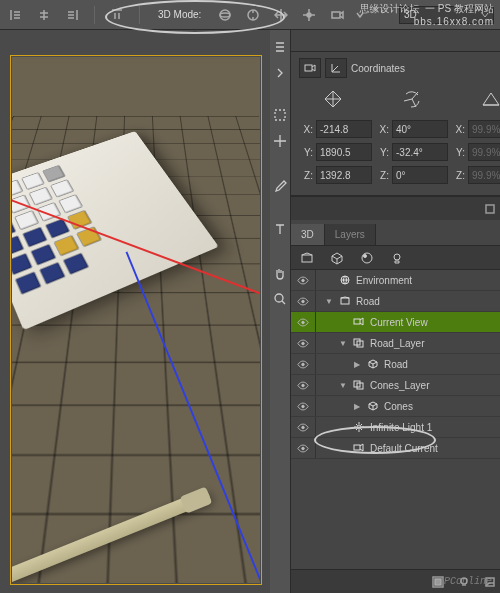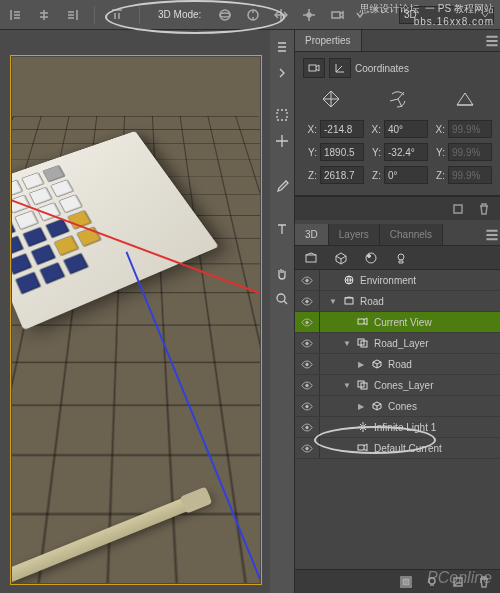--- a/index.html
+++ b/index.html
@@ -33,39 +33,39 @@
 .panel-tab{padding:4px 10px;font-size:10px;background:#535353;border-right:1px solid #2a2a2a;height:100%;display:flex;align-items:center}
 .panel-tab.inactive{background:#3a3a3a;color:#888}
 .props-body{background:#454545;padding:6px 8px;border-bottom:1px solid #2a2a2a}
 .coord-header{display:flex;align-items:center;gap:4px;margin-bottom:8px}
 .coord-header span{font-size:10px}
 .icon-btn{width:22px;height:20px;background:#3a3a3a;border:1px solid #2a2a2a;display:inline-flex;align-items:center;justify-content:center}
 .coord-icons{display:flex;gap:12px;justify-content:space-around;margin-bottom:8px}
 .coord-icons .cic{width:30px;height:26px;display:flex;align-items:center;justify-content:center}
 .coord-row{display:flex;align-items:center;gap:3px;margin-bottom:5px}
 .coord-label{width:14px;text-align:right;font-size:10px;color:#ccc}
-.coord-field{width:44px;height:18px;background:#383838;border:1px solid #2a2a2a;display:flex;align-items:center;padding:0 3px;font-size:10px}
+.coord-field{width:56px;height:18px;background:#383838;border:1px solid #2a2a2a;display:flex;align-items:center;padding:0 3px;font-size:10px}
 .coord-field.dis{color:#6a6a6a}
 .panel-footer{height:24px;background:#3a3a3a;border-top:1px solid #2a2a2a;display:flex;align-items:center;justify-content:flex-end;gap:6px;padding:0 6px}
 .spacer{flex:1}
 .filter-row{height:24px;background:#3a3a3a;border-bottom:1px solid #2a2a2a;display:flex;align-items:center;padding:0 8px;gap:14px}
 .filter-row .fic{width:16px;height:16px;display:flex;align-items:center;justify-content:center}
 .tree{flex:1;overflow:auto;background:#454545}
 .tree-row{height:21px;display:flex;align-items:center;border-bottom:1px solid #3a3a3a;cursor:pointer}
 .tree-row.sel{background:#4d7c0f}
 .eye-col{width:24px;display:flex;justify-content:center}
 .eye-col svg{width:12px;height:9px;stroke:#bbb;fill:none}
 .tree-sep{width:1px;height:100%;background:#333}
 .indent{display:inline-block}
 .twisty{width:10px;display:inline-flex;justify-content:center;font-size:8px;color:#aaa}
 .row-icon{width:14px;margin:0 4px;display:inline-flex;justify-content:center}
 .row-label{font-size:10px}
 .threed-footer{height:24px;background:#3a3a3a;border-top:1px solid #2a2a2a;display:flex;align-items:center;justify-content:flex-end;gap:6px;padding:0 6px}
 .watermarks{position:absolute;right:8px;bottom:6px;text-align:right;pointer-events:none;z-index:50}
-.wm1{font-size:16px;color:#aaa;font-style:italic;font-family:Liberation Sans, sans-serif;opacity:.6}
+.wm1{font-size:10px;color:#aaa;font-style:italic;font-family:Liberation Mono, monospace;opacity:.6}
 .wm2{font-size:20px;font-weight:bold;color:#3aa0e0}
 .wm2 b{color:#fff}
 .topwm{position:absolute;top:2px;right:6px;font-size:10px;color:#888;z-index:50;text-align:right}
 </style>
 </head>
 <body>
 
 <div class="topwm">
   <span>思缘设计论坛</span>&nbsp;&nbsp;<span>一 PS 教程网站</span><br>
   <span style="letter-spacing:1px">bbs.16xx8.com</span>
@@ -221,21 +221,20 @@
           <svg viewBox="0 0 14 14">
             <circle cx="6" cy="6" r="4"></circle>
             <path d="M9 9l3 3"></path>
           </svg>
         </span>
     </div>
 
     <div class="panels">
 
       <div class="panel-tab-row">
-        <div class="panel-tab">Properties</div>
         <div style="flex:1"></div>
         <span class="tool-btn" style="width:16px">
             <svg viewBox="0 0 10 10">
               <path d="M1 2h8M1 5h8M1 8h8" stroke="#aaa"></path>
             </svg>
           </span>
       </div>
       <div class="props-body">
         <div class="coord-header">
           <span class="icon-btn">
@@ -283,21 +282,21 @@
             <div class="coord-row">
               <span class="coord-label">Y:</span>
   <span class="coord-field">1890.5</span>
   <span class="coord-label">Y:</span>
   <span class="coord-field">-32.4°</span>
   <span class="coord-label">Y:</span>
   <span class="coord-field dis">99.9%</span>
             </div>
             <div class="coord-row">
               <span class="coord-label">Z:</span>
-  <span class="coord-field">2618.7</span>
+  <span class="coord-field">1392.8</span>
   <span class="coord-label">Z:</span>
   <span class="coord-field">0°</span>
   <span class="coord-label">Z:</span>
   <span class="coord-field dis">99.9%</span>
             </div>
           </div>
       </div>
       <div class="panel-footer">
         <span class="tool-btn">
             <svg viewBox="0 0 14 14">
@@ -309,21 +308,20 @@
               <path d="M3 4h8M5 4V2h4v2M4 4l1 8h4l1-8" stroke="#999" fill="none"></path>
             </svg>
           </span>
       </div>
 
       <div class="spacer" style="max-height:4px"></div>
 
       <div class="panel-tab-row">
         <div class="panel-tab">3D</div>
         <div class="panel-tab inactive">Layers</div>
-        <div class="panel-tab inactive">Channels</div>
         <div style="flex:1"></div>
         <span class="tool-btn" style="width:16px">
             <svg viewBox="0 0 10 10">
               <path d="M1 2h8M1 5h8M1 8h8" stroke="#aaa"></path>
             </svg>
           </span>
       </div>
       <div class="filter-row">
         <span class="fic">
             <svg width="14" height="14" viewBox="0 0 14 14" stroke="#ccc" fill="none">

